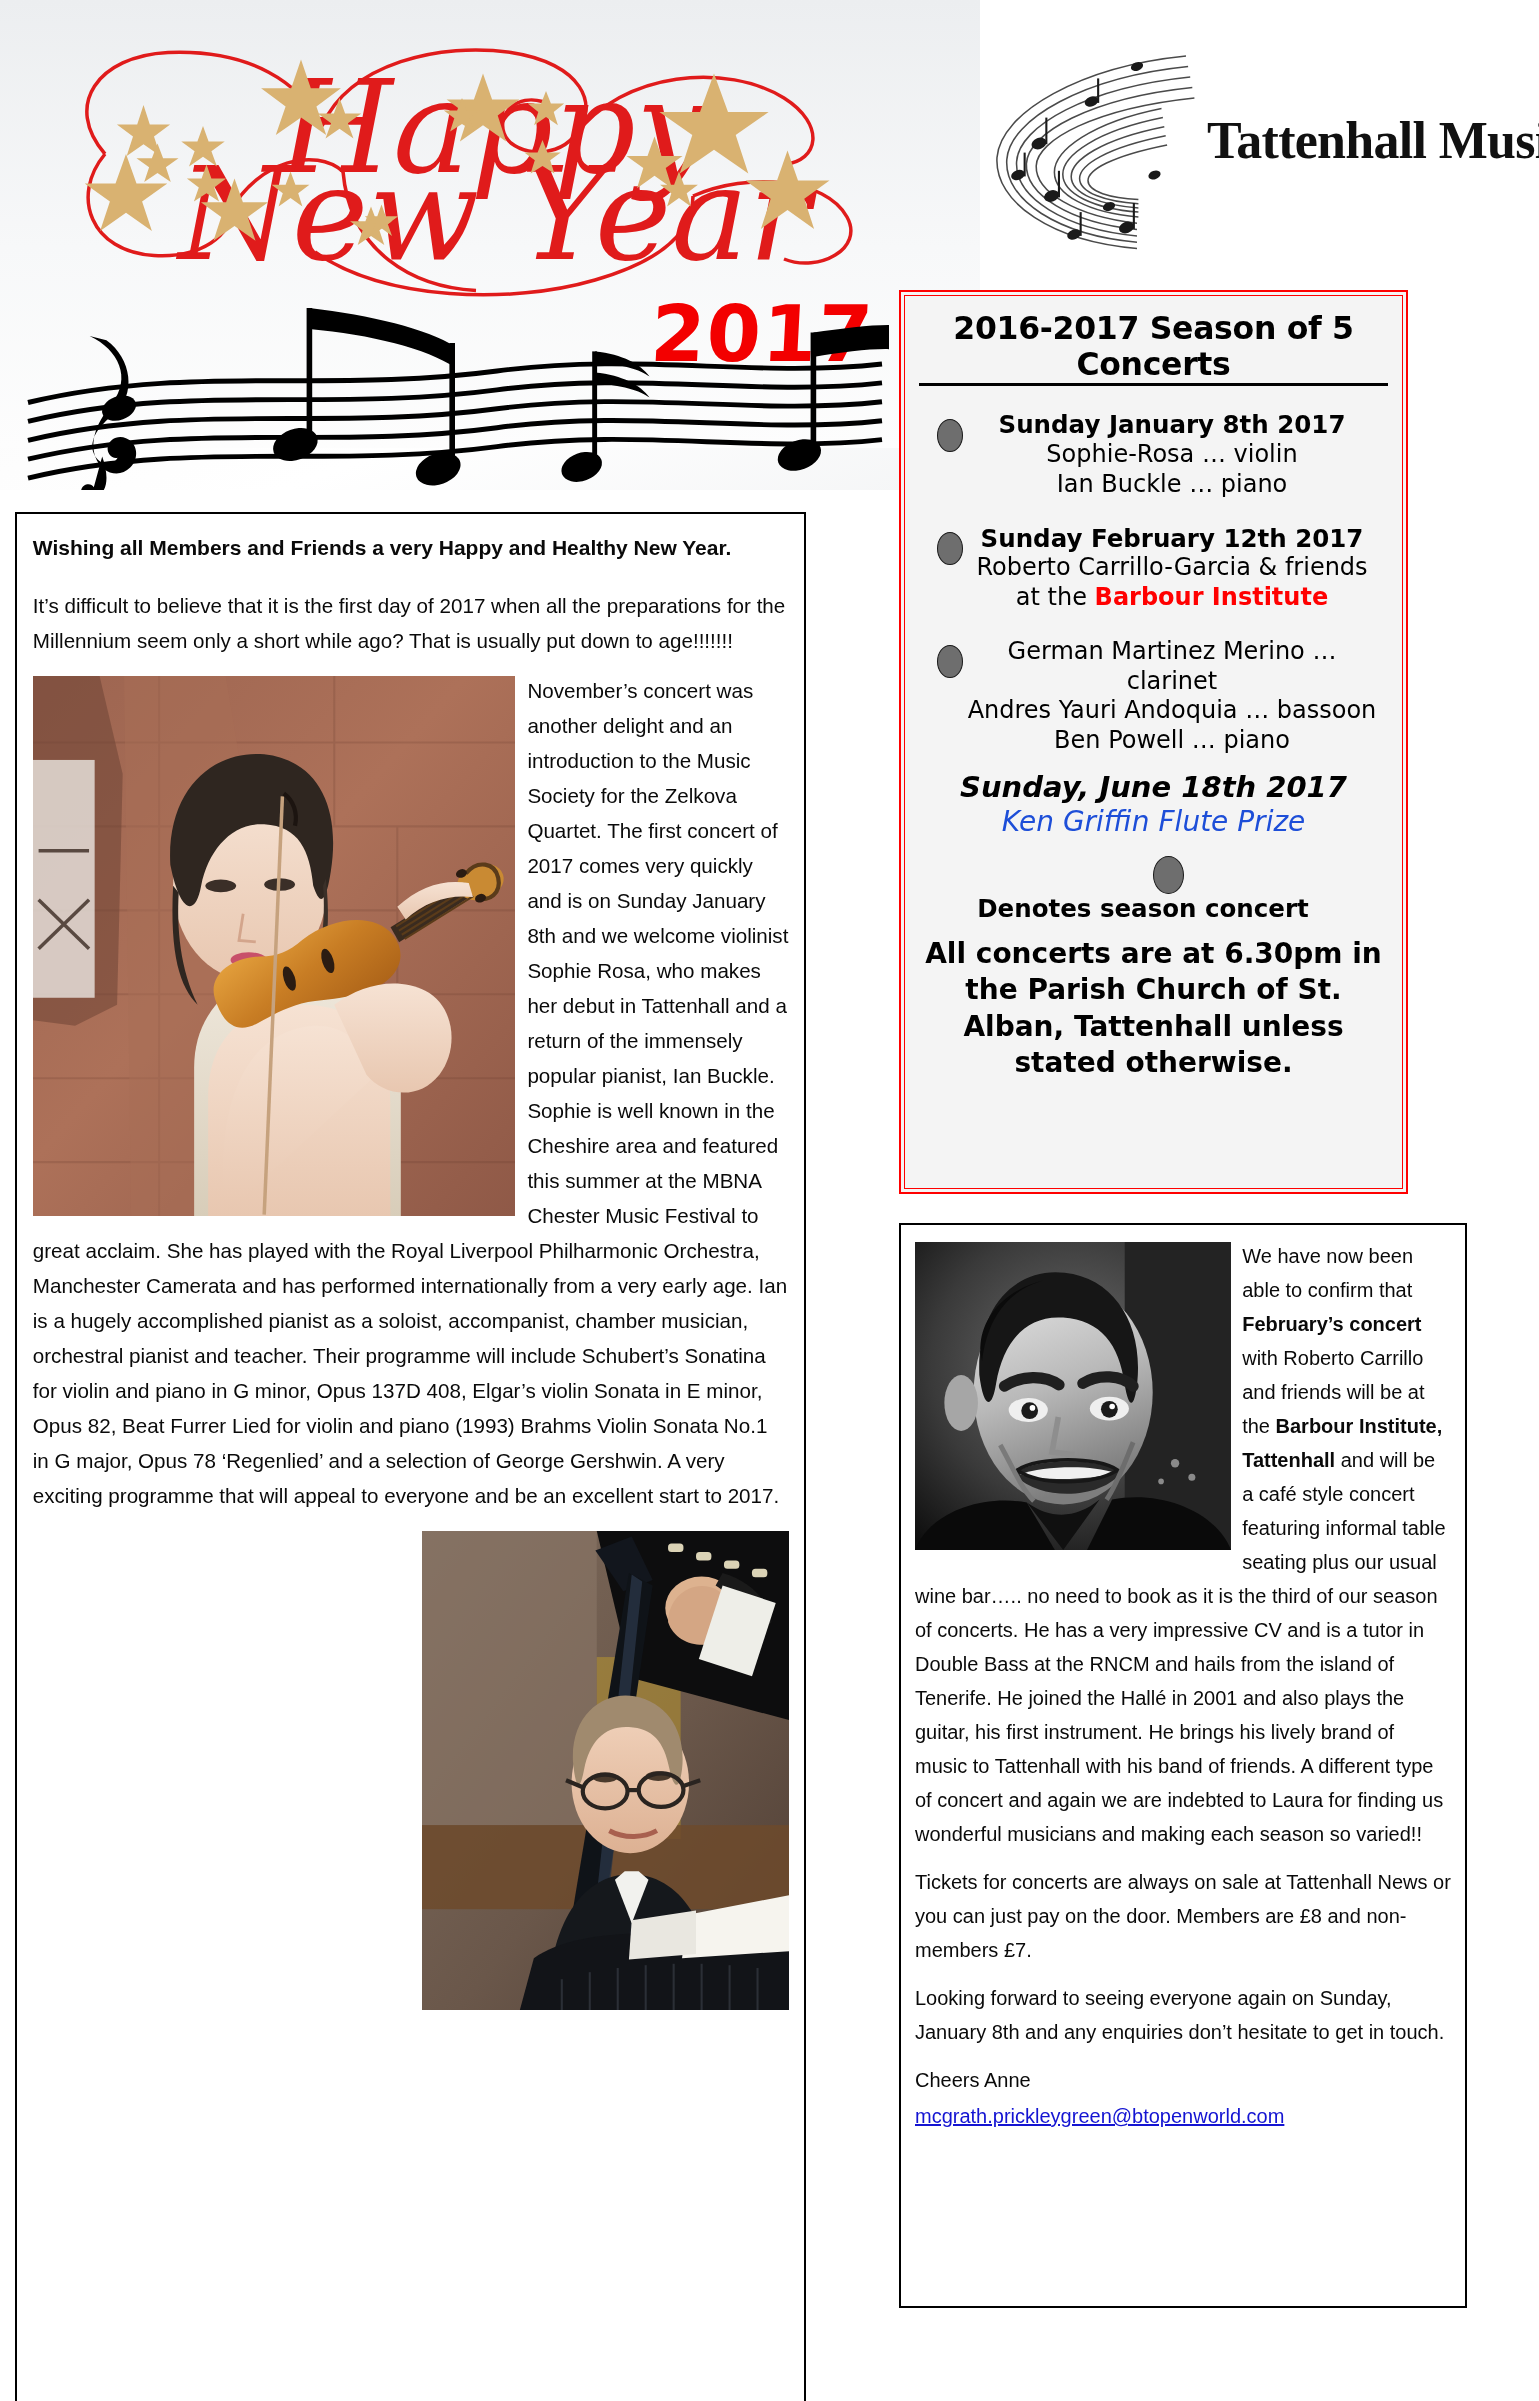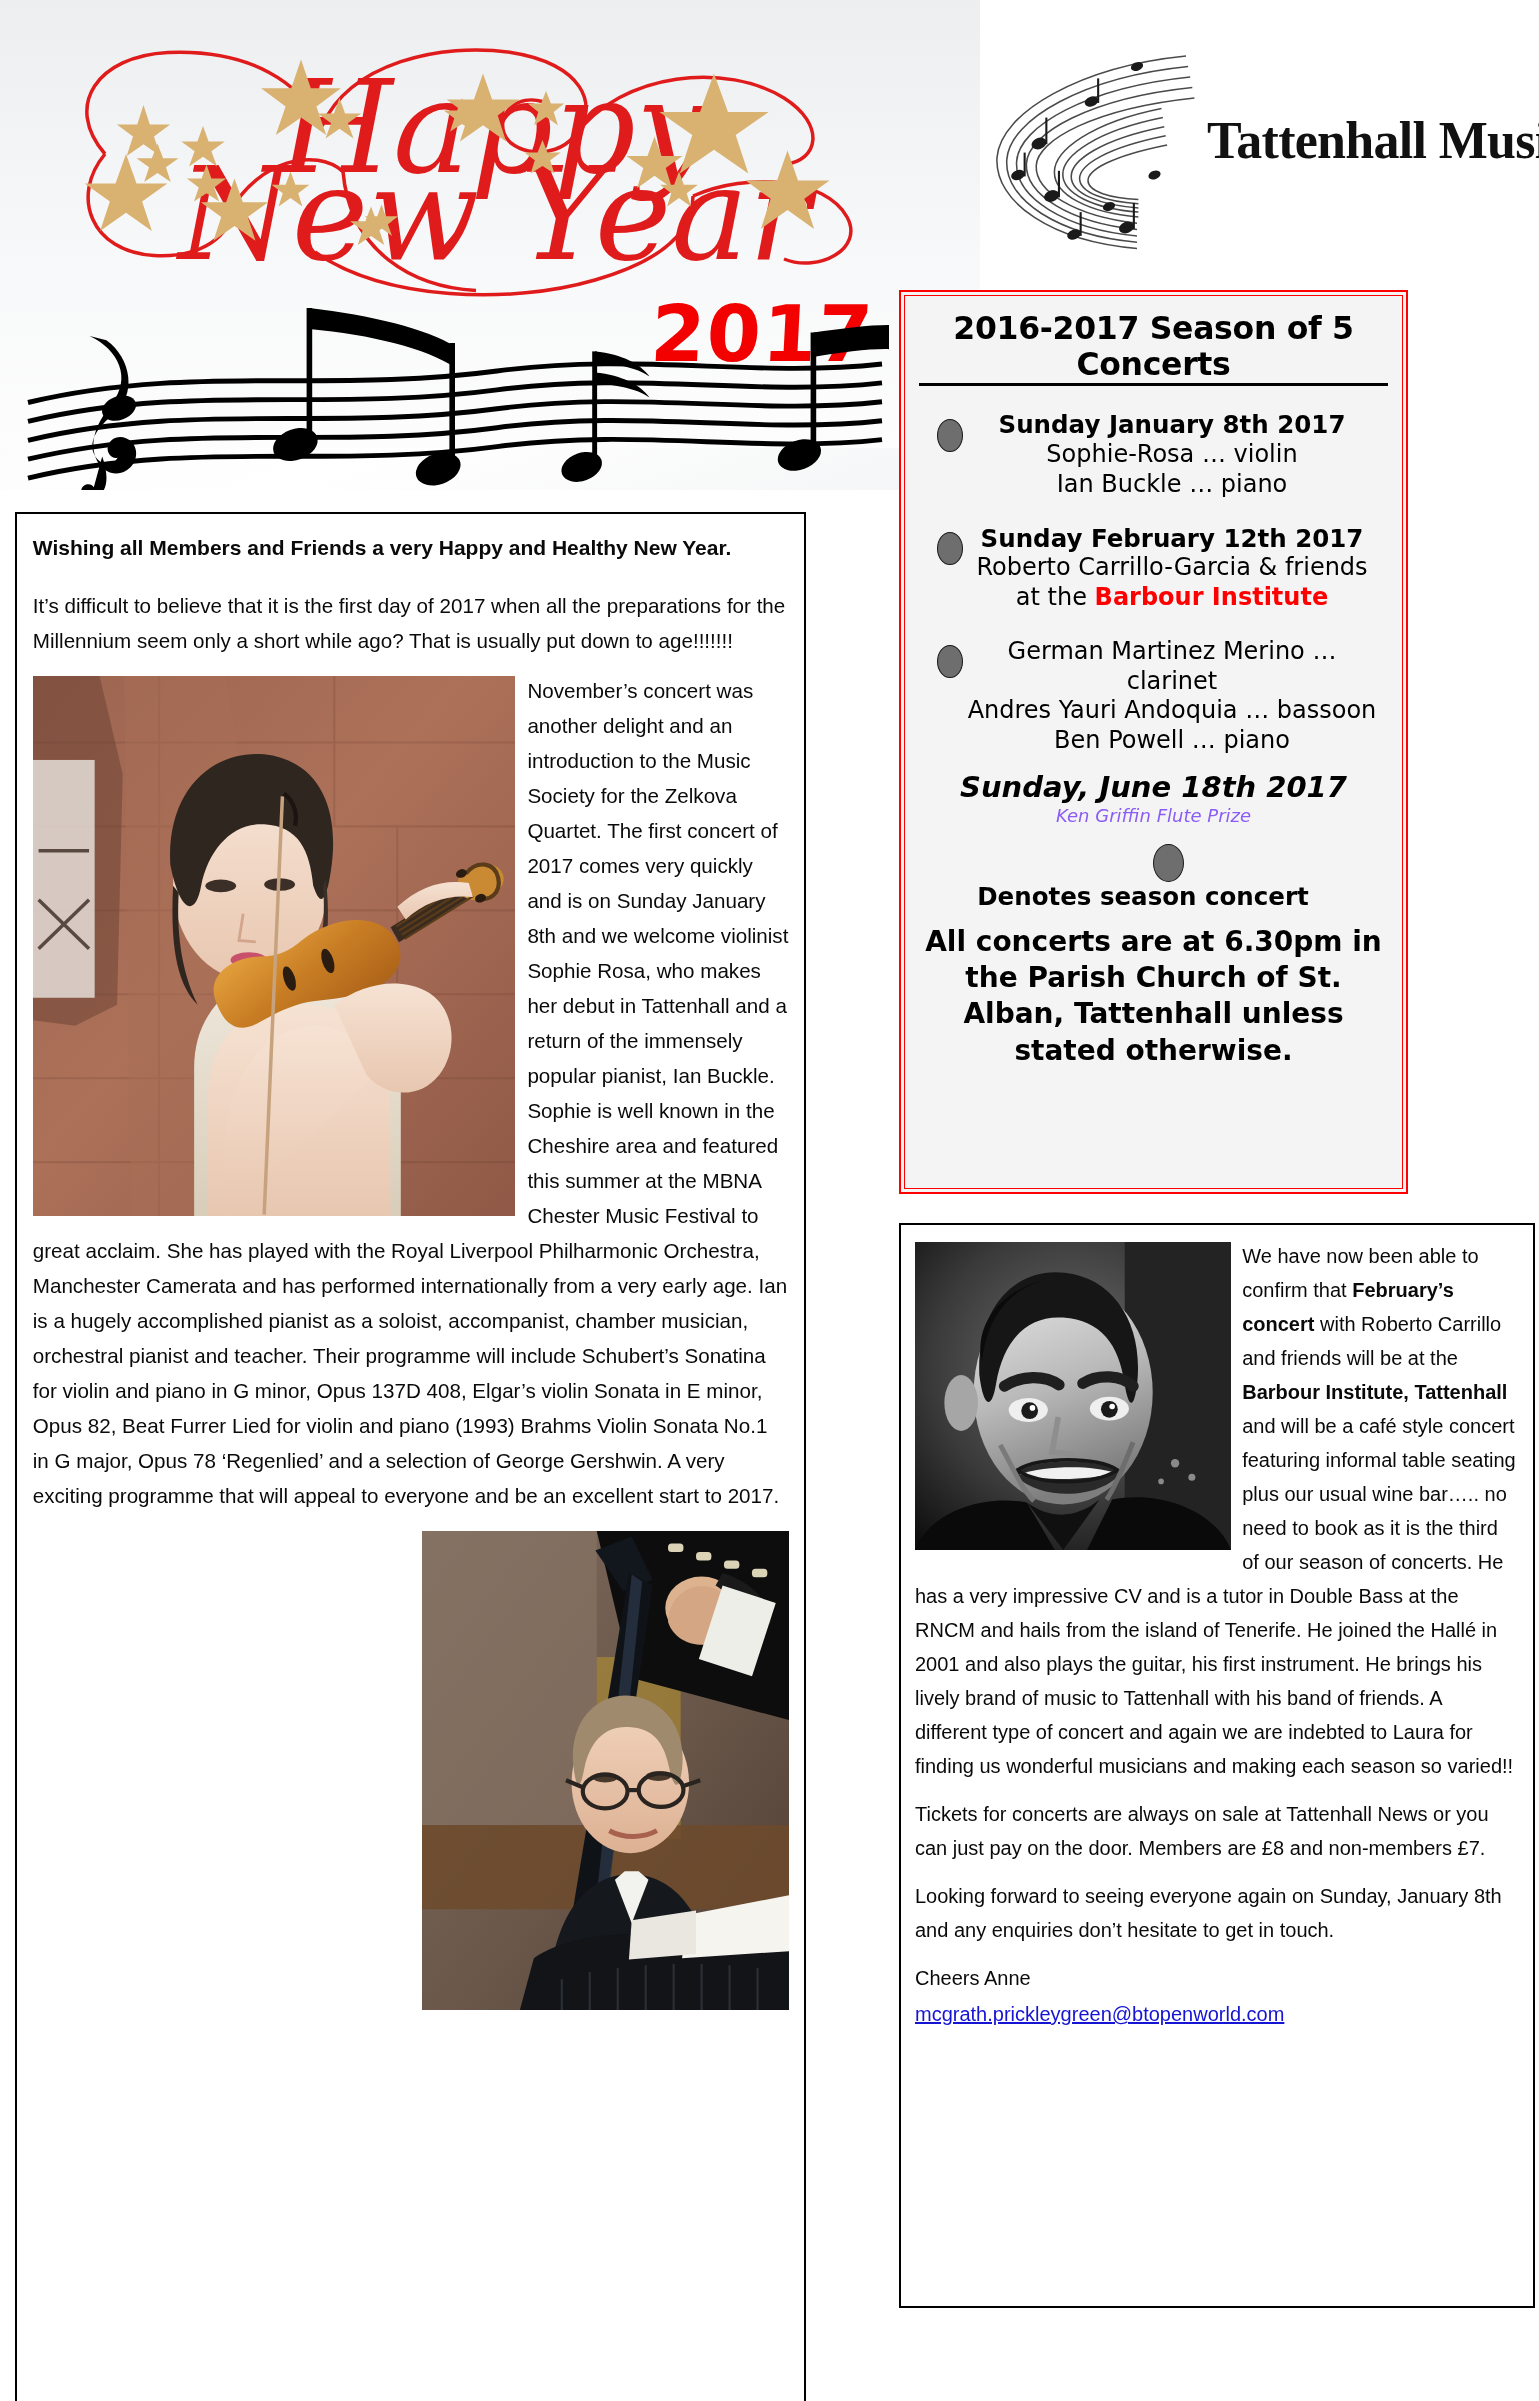--- a/index.html
+++ b/index.html
@@ -109,41 +109,41 @@
     font-size:24px;font-weight:400;color:#000;line-height:1.24;
   }
   .venue-red{color:#ff0000;font-weight:700;}
   #june-block{text-align:center;margin-top:14px;}
   #june-date{
     font-family:"DejaVu Sans", sans-serif;
     font-size:29px;font-weight:700;font-style:italic;color:#000;line-height:1.2;
   }
   #june-prize{
     font-family:"DejaVu Sans", sans-serif;
-    font-size:18px;font-weight:400;font-style:italic;color:#8b5cf6;line-height:1.24;
+    font-size:28px;font-weight:400;font-style:italic;color:#1d4ed8;line-height:1.24;
   }
   #denotes-row{display:flex;align-items:center;margin-top:17px;flex-direction:column;}
   #denotes-dot{
     flex:0 0 auto;width:29px;height:36px;border-radius:50%;
     background:#6e6e6e;border:1.4px solid #1a1a1a;margin-left:29px;
   }
   #denotes-label{
     flex:1 1 auto;text-align:center;
     font-family:"DejaVu Sans", sans-serif;
     font-size:24.5px;font-weight:700;color:#000;padding-right:21px;
   }
   #all-concerts-note{
     font-family:"DejaVu Sans", sans-serif;
     font-size:28px;font-weight:700;color:#000;text-align:center;
     line-height:1.3;margin-top:12.6px;
   }
 
   
   #right-box{
-    position:absolute;left:899px;top:1223px;width:636px;height:1085px;
+    position:absolute;left:899px;top:1223px;width:568px;height:1085px;
     border:2.8px solid #000;background:#fff;box-sizing:border-box;
     padding:14px 14px 7px 14px;
   }
   .rpara{
     font-size:20px;line-height:1.70;color:#0a0a0a;margin:0 0 14px 0;
   }
   #roberto-photo{
     float:left;width:316px;height:308px;margin:2.8px 11.2px 1.4px 0;
     position:relative;overflow:hidden;background:#111;
   }

